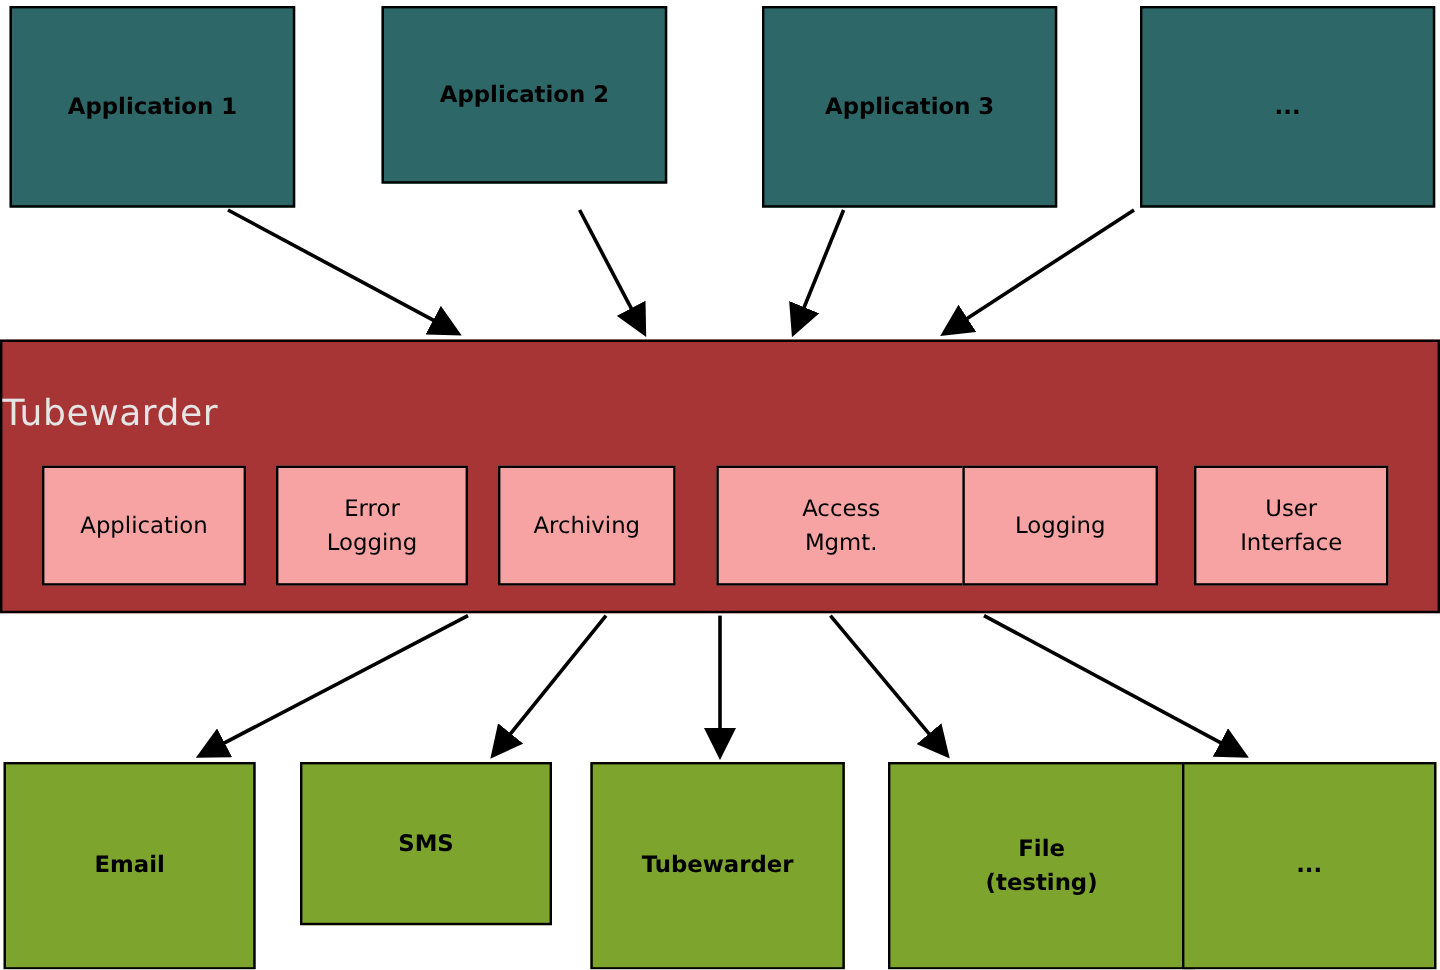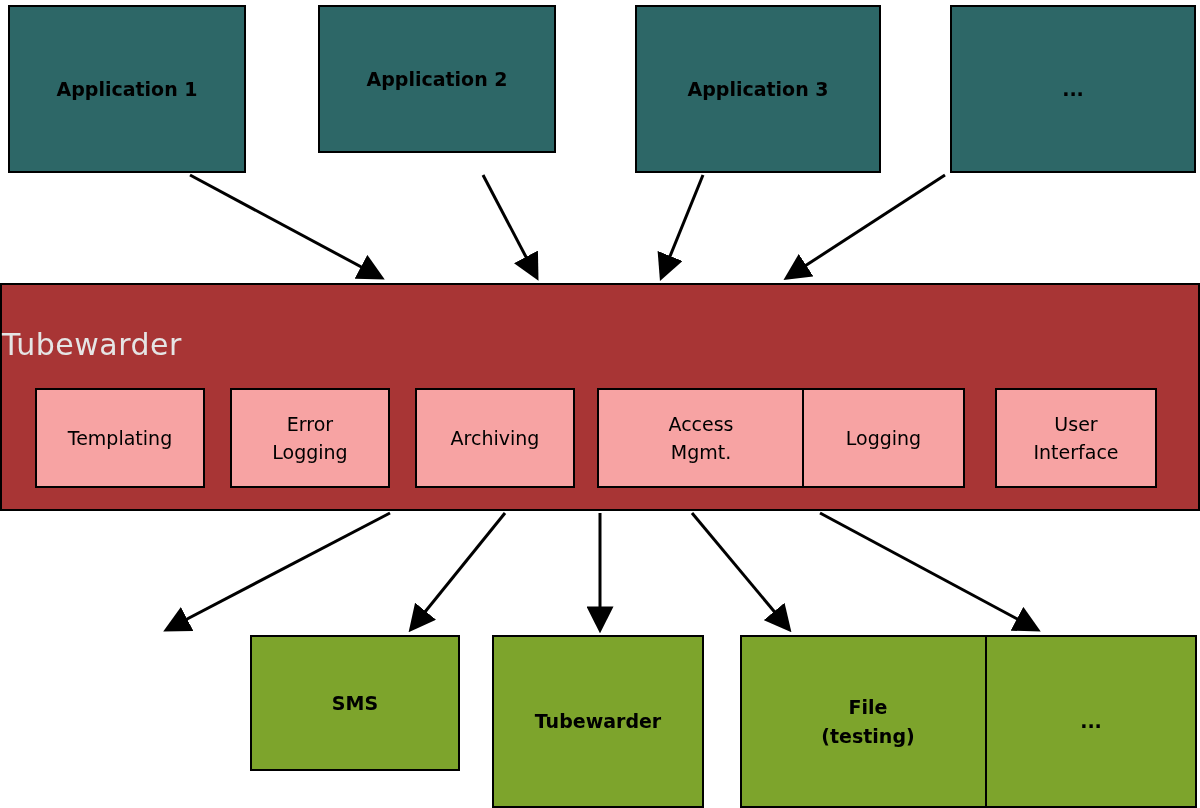--- a/index.html
+++ b/index.html
@@ -108,42 +108,45 @@
     <span>Application 3</span>
   </div>
   <div class="box app" style="left:950px; top:5px; width:246px; height:168px">
     <span>...</span>
   </div>
 
   <div class="core">
     <div class="core-title">Tubewarder</div>
 
     <div class="module" style="left:33px; width:170px">
-      <span>Templating</span>
+      <span>Application</span>
     </div>
     <div class="module" style="left:228px; width:160px">
       <span>Error
 Logging</span>
     </div>
-    <div class="module" style="left:413px; width:160px">
+    <div class="module" style="left:413px; width:148px">
       <span>Archiving</span>
     </div>
     <div class="module" style="left:595px; width:208px">
       <span>Access
 Mgmt.</span>
     </div>
     <div class="module" style="left:993px; width:162px">
       <span>User
 Interface</span>
     </div>
     <div class="module" style="left:800px; width:163px">
       <span>Logging</span>
     </div>
   </div>
 
+  <div class="box channel" style="left:3px; top:635px; width:210px; height:173px">
+    <span>Email</span>
+  </div>
   <div class="box channel" style="left:250px; top:635px; width:210px; height:136px">
     <span>SMS</span>
   </div>
   <div class="box channel" style="left:492px; top:635px; width:212px; height:173px">
     <span>Tubewarder</span>
   </div>
   <div class="box channel" style="left:740px; top:635px; width:256px; height:173px">
     <span>File
 (testing)</span>
   </div>

